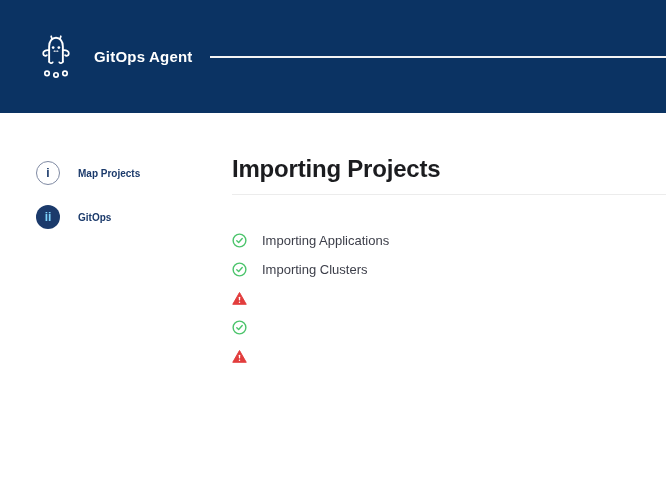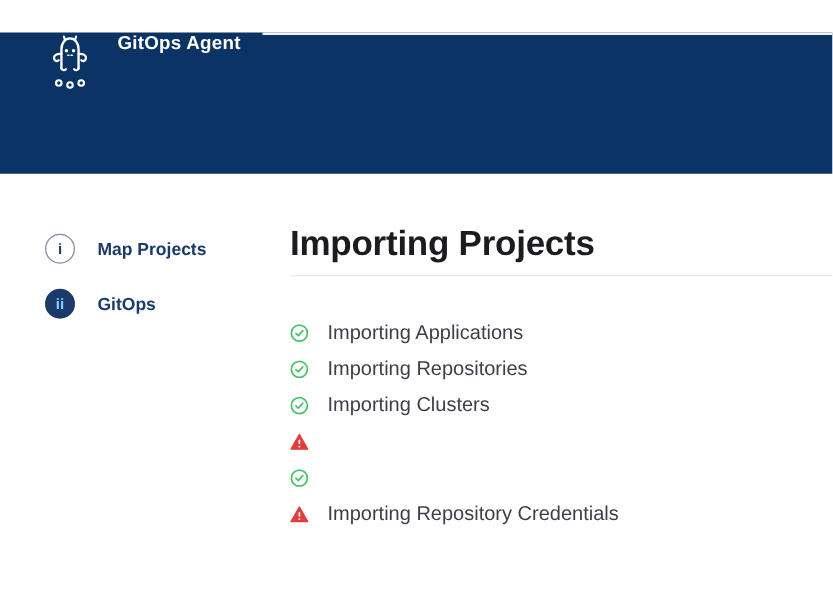--- a/index.html
+++ b/index.html
@@ -9,22 +9,22 @@
     background: #ffffff;
     overflow: hidden;
     position: relative;
   }
 
   
   .header {
     height: 113px;
     background: var(--header-bg, #0b3363);
     display: flex;
+    align-items: center;
     padding-left: 37px;
-    margin-top: 26px;
   }
   .logo { width: 38px; height: 47px; flex: 0 0 auto; display: block; }
   .app-title {
     color: #ffffff;
     font-size: 15px;
     font-weight: 700;
     letter-spacing: .2px;
     margin-left: 19px;
     white-space: nowrap;
   }
@@ -65,30 +65,30 @@
     border: 1.5px solid #7f8aa3;
     color: var(--navy, #1b3a6b);
     background: #ffffff;
   }
   .step-circle.filled {
     background: var(--navy, #1b3a6b);
     color: #7dd3fc;
   }
   .step-label {
     margin-left: 18px;
-    font-size: 14px;
+    font-size: 10px;
     font-weight: 700;
     color: var(--navy, #1b3a6b);
     white-space: nowrap;
   }
 
   
   .main { flex: 1; padding-top: 43px; }
   .page-title {
-    font-size: 28px;
+    font-size: 24px;
     font-weight: 700;
     color: var(--heading, #1b1c1f);
     letter-spacing: -0.2px;
     line-height: 26px;
   }
   .title-divider {
     height: 1px;
     background: var(--divider, #ececec);
     margin-top: 12px;
   }
@@ -102,21 +102,21 @@
     width: 15px;
     height: 15px;
     flex: 0 0 auto;
     display: flex;
     align-items: center;
     justify-content: center;
   }
   .status-icon svg { width: 15px; height: 15px; display: block; }
   .status-label {
     margin-left: 15px;
-    font-size: 16px;
+    font-size: 13px;
     color: var(--item-text, #3c3e49);
     white-space: nowrap;
   }
 </style>
 </head>
 <body style="--header-bg: #0b3363; --navy: #1b3a6b; --success: #4bc46b; --error: #e23d3d; --divider: #ececec; --heading: #1b1c1f; --item-text: #3c3e49;">
 
 <div class="header">
   <svg class="logo" viewBox="0 0 36 44" fill="none" xmlns="http://www.w3.org/2000/svg">
 
@@ -163,29 +163,20 @@
   <li class="status-item">
     <span class="status-icon">
             <svg viewBox="0 0 16 16" fill="none">
               <circle cx="8" cy="8" r="6.8" stroke="#4bc46b" stroke-width="1.5"></circle>
               <path d="M5.1 8.2 L7.1 10.1 L10.9 5.9" stroke="#4bc46b" stroke-width="1.5" stroke-linecap="round" stroke-linejoin="round"></path>
             </svg>
           </span>
     <span class="status-label">Importing Applications</span>
   </li>
 
-  <li class="status-item">
-    <span class="status-icon">
-            <svg viewBox="0 0 16 16" fill="none">
-              <circle cx="8" cy="8" r="6.8" stroke="#4bc46b" stroke-width="1.5"></circle>
-              <path d="M5.1 8.2 L7.1 10.1 L10.9 5.9" stroke="#4bc46b" stroke-width="1.5" stroke-linecap="round" stroke-linejoin="round"></path>
-            </svg>
-          </span>
-    <span class="status-label">Importing Repositories</span>
-  </li>
 
   <li class="status-item">
     <span class="status-icon">
             <svg viewBox="0 0 16 16" fill="none">
               <circle cx="8" cy="8" r="6.8" stroke="#4bc46b" stroke-width="1.5"></circle>
               <path d="M5.1 8.2 L7.1 10.1 L10.9 5.9" stroke="#4bc46b" stroke-width="1.5" stroke-linecap="round" stroke-linejoin="round"></path>
             </svg>
           </span>
     <span class="status-label">Importing Clusters</span>
   </li>
@@ -210,18 +201,17 @@
   </li>
 
   <li class="status-item">
     <span class="status-icon">
             <svg viewBox="0 0 16 16">
               <path d="M8 1.6 L15.2 14.2 H0.8 Z" fill="#e23d3d" stroke="#e23d3d" stroke-width="1" stroke-linejoin="round"></path>
               <rect x="7.3" y="6" width="1.4" height="4" rx="0.7" fill="#ffffff"></rect>
               <circle cx="8" cy="12" r="0.8" fill="#ffffff"></circle>
             </svg>
           </span>
-    <span class="status-label">Importing Repository Credentials</span>
   </li>
 </ul>
   </div>
 
 </div>
 
 </body></html>

